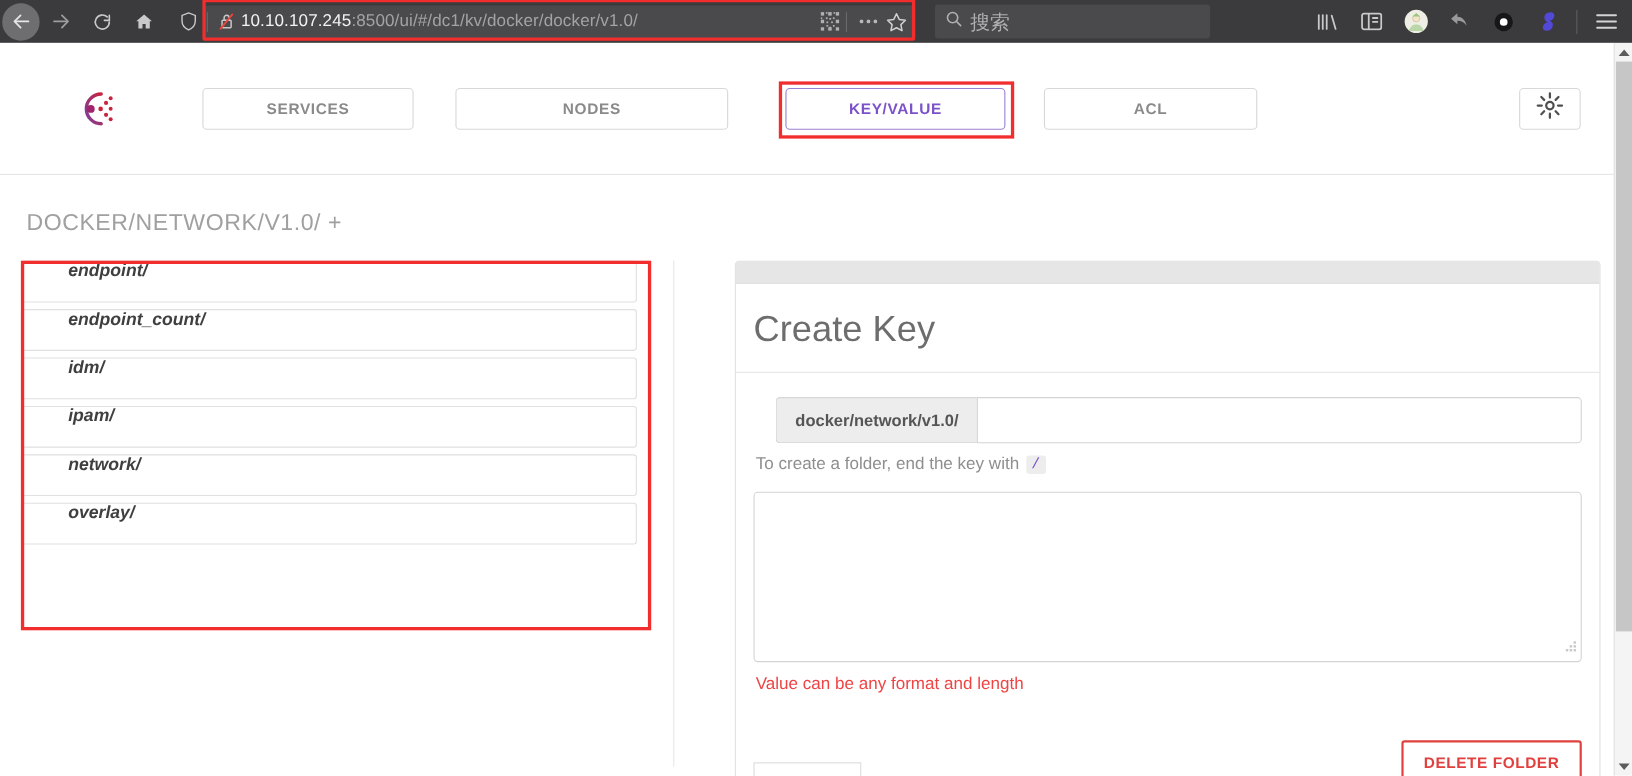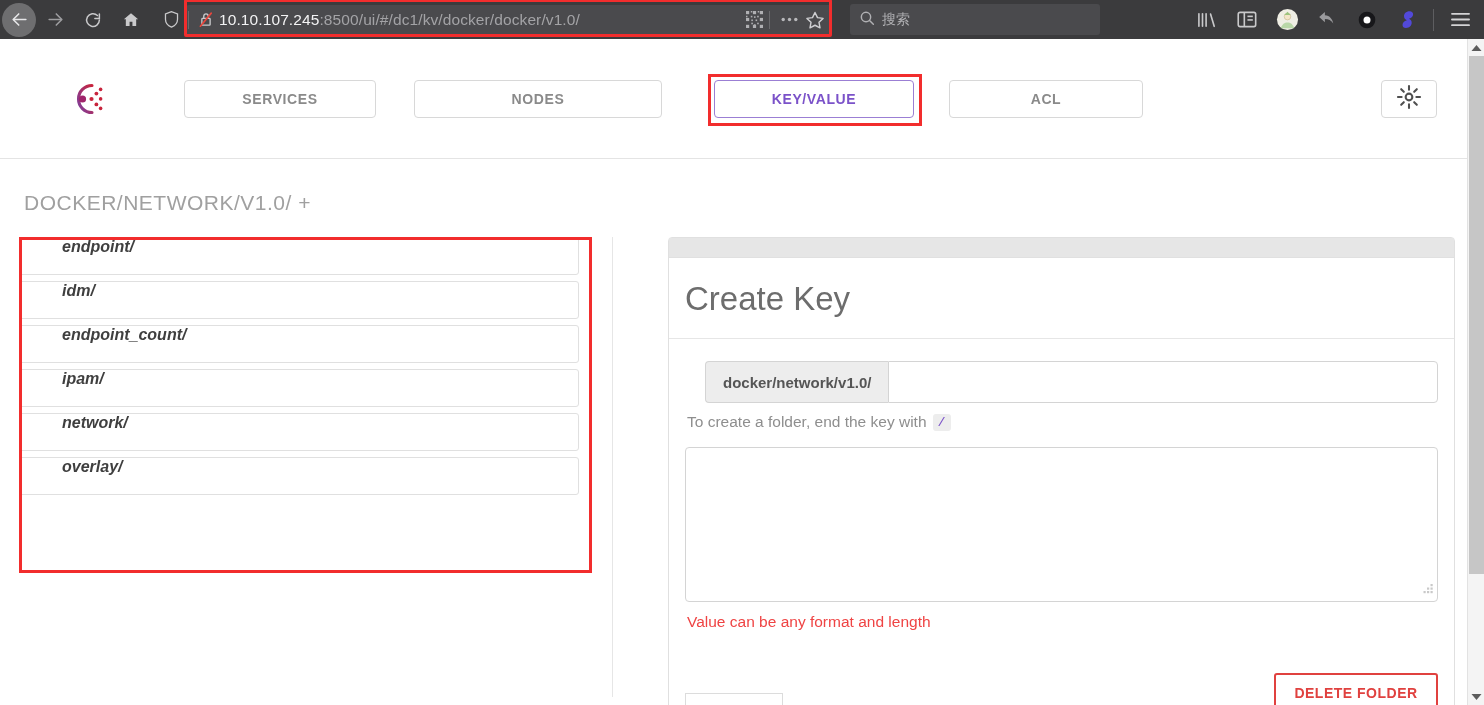--- a/index.html
+++ b/index.html
@@ -62,21 +62,21 @@
 
   .searchbox {
     width: 250px; height: 31px;
     background: #4a4a4d;
     border-radius: 3px;
     margin-left: 18px;
     display: flex; align-items: center;
     padding-left: 9px;
     gap: 7px;
   }
-  .searchbox .s-ph { color: #b0b0b3; font-size: 14px; }
+  .searchbox .s-ph { color: #b0b0b3; font-size: 18px; }
 
   .toolbar-right { margin-left: auto; display: flex; align-items: center; height: 39px; padding-right: 4px;}
   .tb-icon { width: 40px; height: 39px; display:flex; align-items:center; justify-content:center; color:#c9c9cb; }
   .tb-sep { width:1px; height:22px; background:#5e5e61; margin: 0 6px; }
 
   
   .page {
     position: absolute; top: 39px; left: 0;
     width: 1467px; height: 666px;
     background: #fff;
@@ -467,25 +467,25 @@
 
     <div class="col-left">
       <div class="kv-list">
 
         <div class="kv-row">
           <div class="kv-bar"></div>
           <div class="kv-label">endpoint/</div>
         </div>
         <div class="kv-row">
           <div class="kv-bar"></div>
-          <div class="kv-label">idm/</div>
+          <div class="kv-label">endpoint_count/</div>
         </div>
         <div class="kv-row">
           <div class="kv-bar"></div>
-          <div class="kv-label">endpoint_count/</div>
+          <div class="kv-label">idm/</div>
         </div>
         <div class="kv-row">
           <div class="kv-bar"></div>
           <div class="kv-label">ipam/</div>
         </div>
         <div class="kv-row">
           <div class="kv-bar"></div>
           <div class="kv-label">network/</div>
         </div>
         <div class="kv-row">

